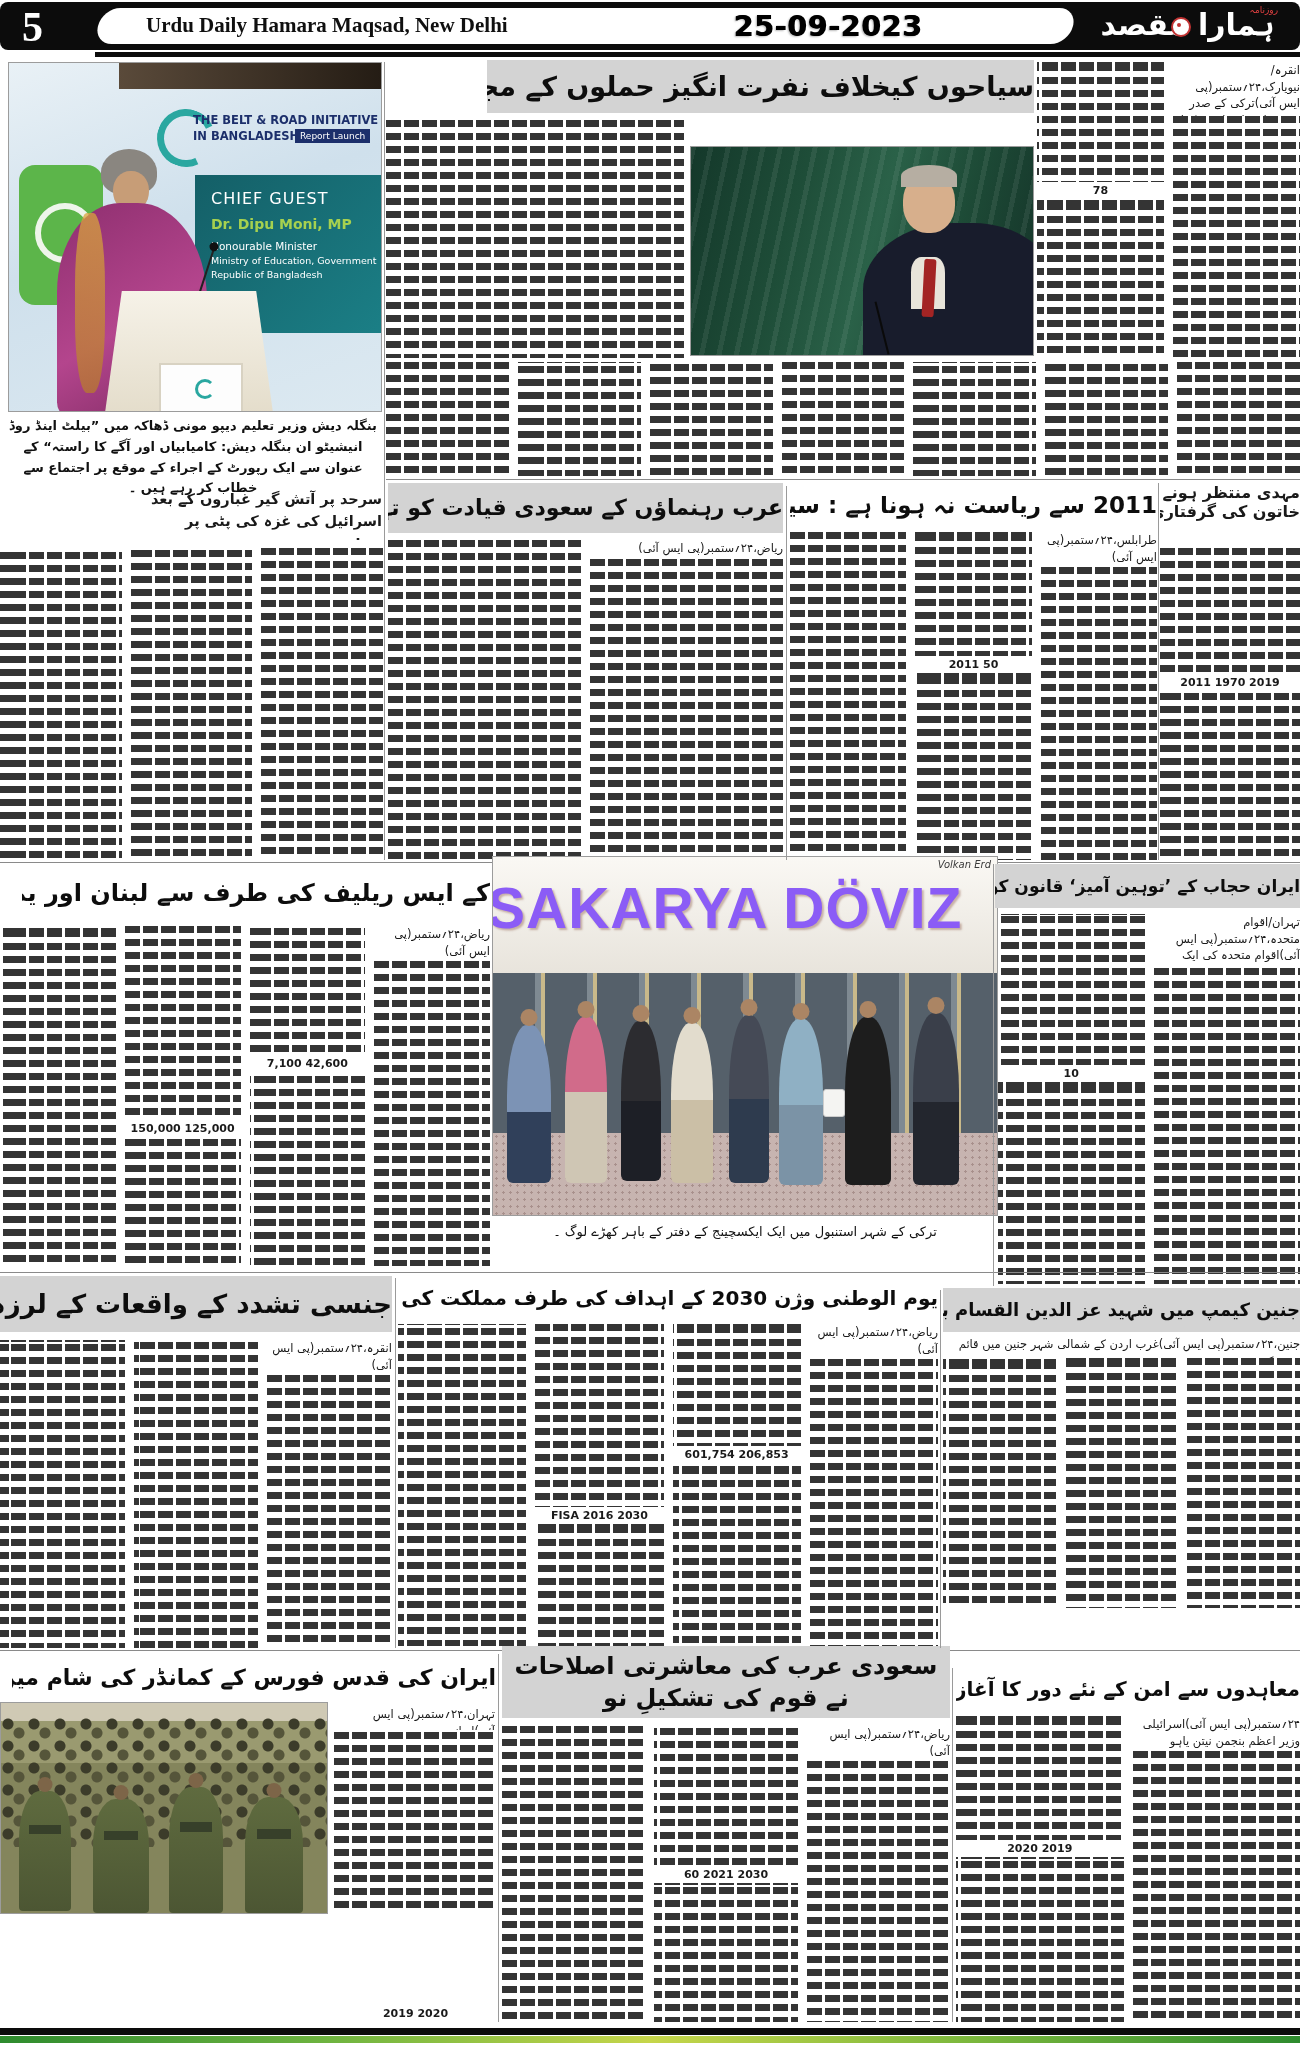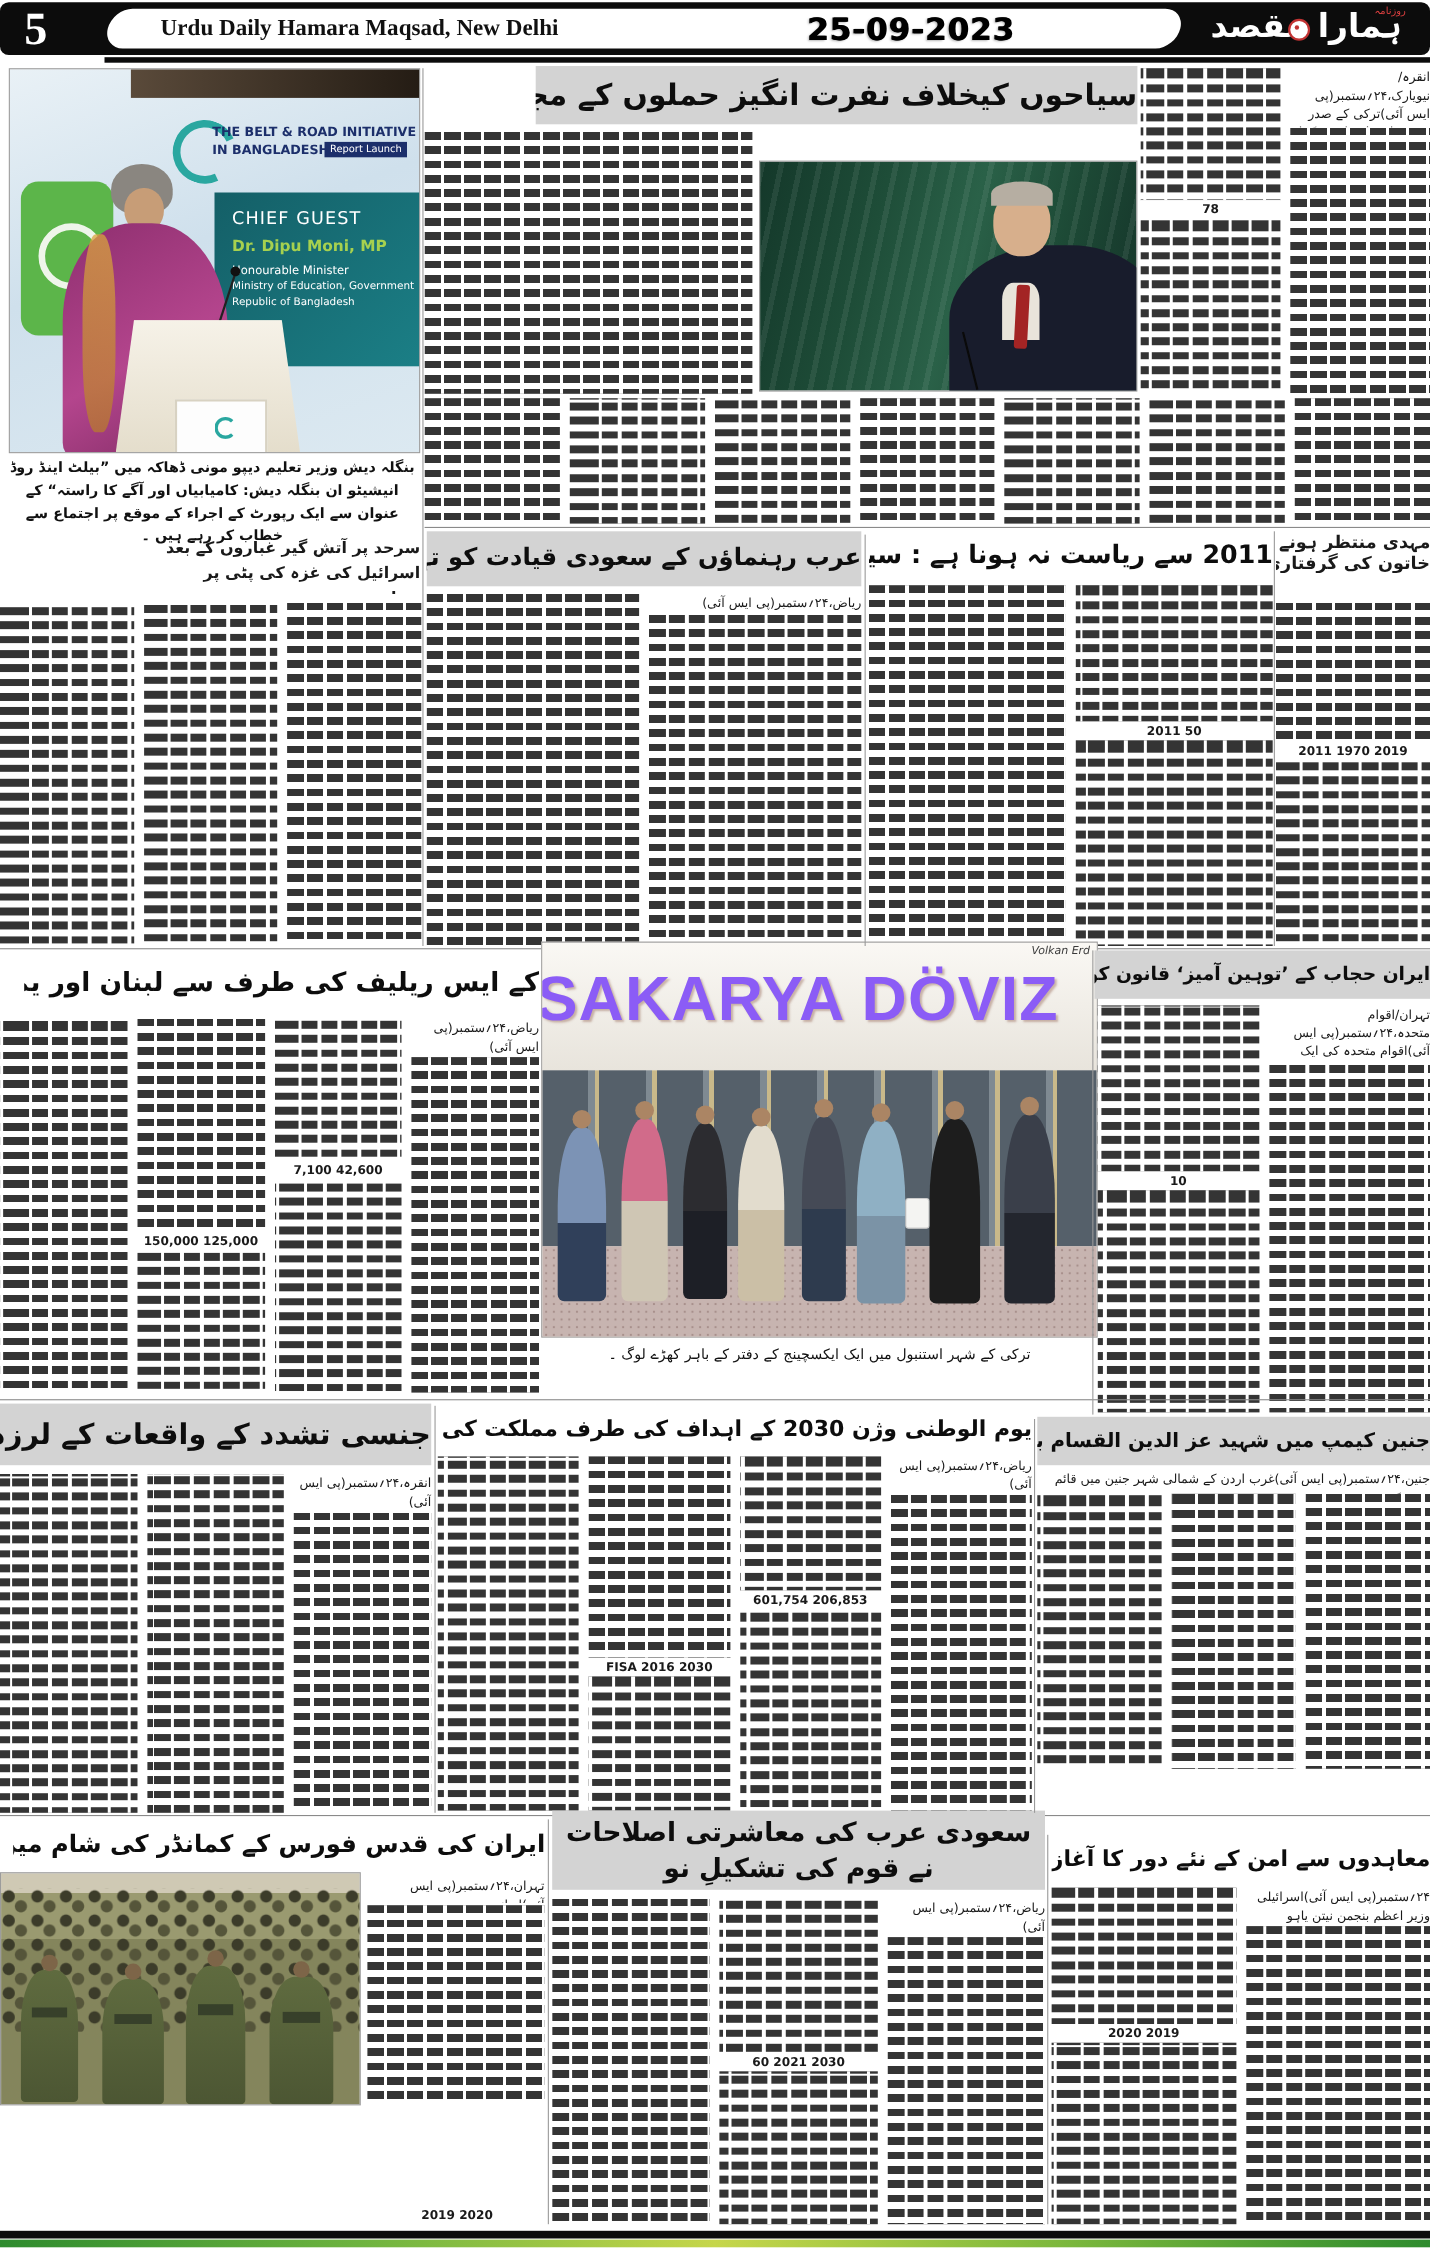--- a/index.html
+++ b/index.html
@@ -218,20 +218,24 @@
       <div class="fill"></div>
     </div>
     <div class="col">
         <div class="fill"></div>
       </div>
   </div>
 
   <div class="headline abs" style="left:790px;top:483px;width:367px;height:44px;font-size:23px;line-height:44px;">2011 سے ریاست نہ ہونا ہے : سیف الاسلام قذافی</div>
   <div class="cols abs" style="left:790px;top:532px;width:367px;height:328px;">
     <div class="col">
+      <div class="dateline">طرابلس،۲۴؍ستمبر(پی ایس آئی)</div>
+      <div class="fill"></div>
+    </div>
+    <div class="col">
       <div class="fill f2" style="flex:2;"></div>
       <div class="numline">2011   50</div>
       <div class="fill f3" style="flex:3;"></div>
     </div>
     <div class="col">
         <div class="fill"></div>
       </div>
   </div>
 
   <div class="abs" style="left:1160px;top:483px;width:140px;height:58px;direction:rtl;text-align:center;font-weight:bold;">

